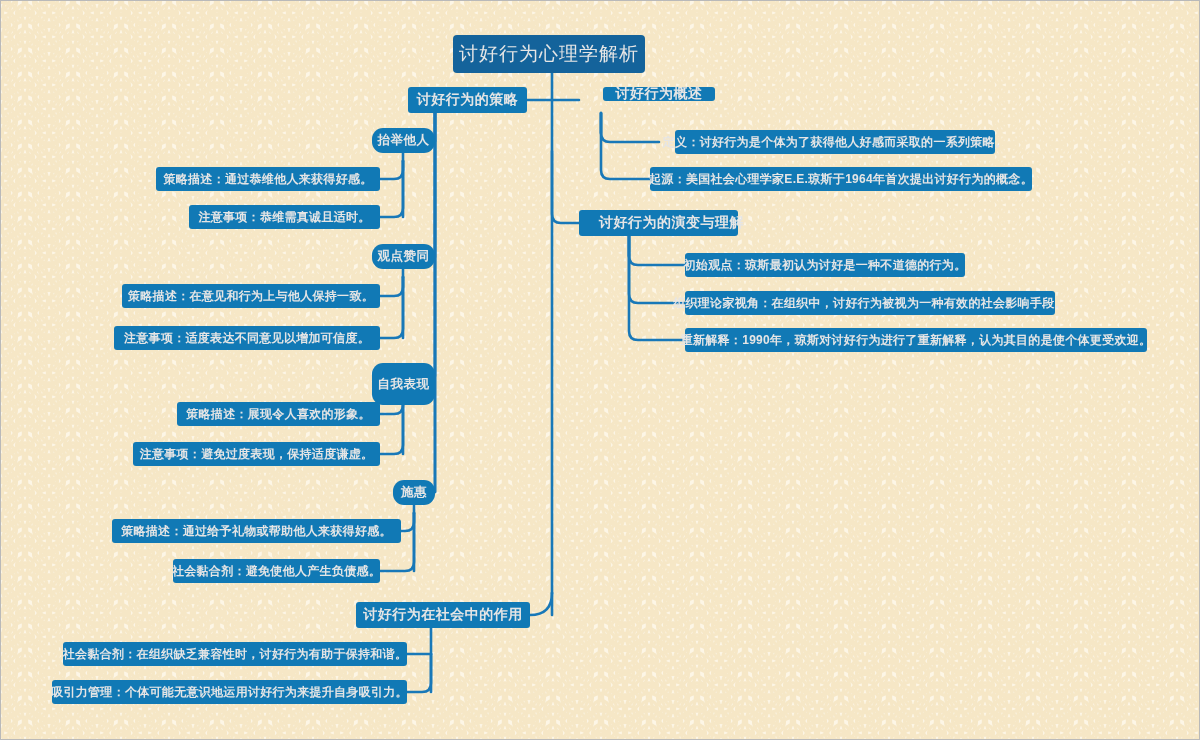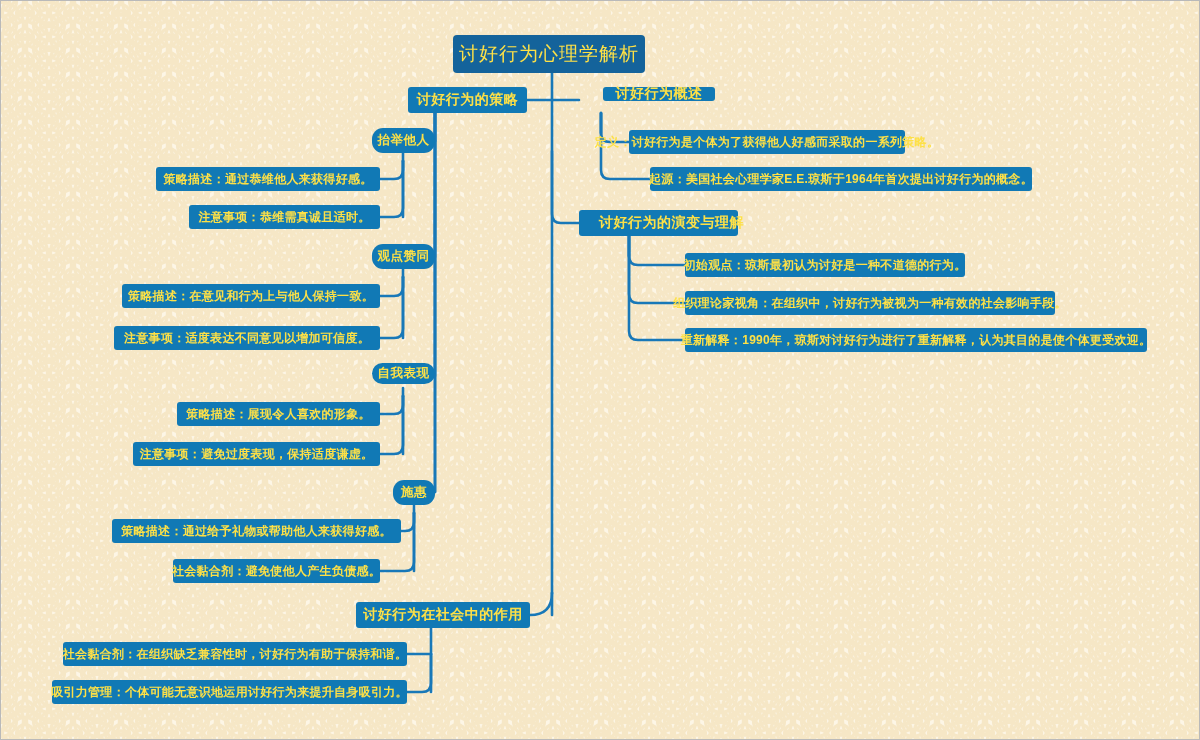--- a/index.html
+++ b/index.html
@@ -30,21 +30,21 @@
 
   #links {
     position: absolute;
     inset: 0;
     pointer-events: none;
   }
 
   .node {
     position: absolute;
     background: #1179b5;
-    color: #fde047;
+    color: #e5e5e5;
     border-radius: 3px;
     font-weight: bold;
     white-space: nowrap;
     display: flex;
     align-items: center;
     justify-content: center;
     box-sizing: border-box;
     letter-spacing: 0.2px;
   }
 
@@ -156,39 +156,39 @@
         <path d="M430,627 L430,653"></path>
         <path d="M430,653 L430,691"></path>
         <path d="M430,653 L430,653 Q430,653 430,653 L406,653"></path>
         <path d="M430,653 L430,682 Q430,691 421,691 L406,691"></path>
       </g>
   </svg>
 
   <div class="node root" style="left:452px; top:34px; width:192px; height:38px;">讨好行为心理学解析</div>
 
   <div class="node level1" style="left:602px; top:86px; width:112px; height:14px;">讨好行为概述</div>
-  <div class="node leaf" style="left:628px; top:129px; width:276px; height:24px;">定义：讨好行为是个体为了获得他人好感而采取的一系列策略。</div>
+  <div class="node leaf" style="left:674px; top:129px; width:320px; height:24px;">定义：讨好行为是个体为了获得他人好感而采取的一系列策略。</div>
   <div class="node leaf" style="left:649px; top:166px; width:382px; height:24px;">起源：美国社会心理学家E.E.琼斯于1964年首次提出讨好行为的概念。</div>
 
   <div class="node level1" style="left:578px; top:209px; width:159px; height:26px;padding-left:37px;">讨好行为的演变与理解</div>
   <div class="node leaf" style="left:684px; top:252px; width:280px; height:24px;">初始观点：琼斯最初认为讨好是一种不道德的行为。</div>
   <div class="node leaf" style="left:684px; top:290px; width:370px; height:24px;">组织理论家视角：在组织中，讨好行为被视为一种有效的社会影响手段。</div>
   <div class="node leaf" style="left:684px; top:327px; width:462px; height:24px;">重新解释：1990年，琼斯对讨好行为进行了重新解释，认为其目的是使个体更受欢迎。</div>
 
   <div class="node level1" style="left:407px; top:86px; width:119px; height:26px;">讨好行为的策略</div>
 
   <div class="node level2" style="left:371px; top:127px; width:63px; height:25px;">抬举他人</div>
   <div class="node leaf" style="left:155px; top:166px; width:224px; height:24px;">策略描述：通过恭维他人来获得好感。</div>
   <div class="node leaf" style="left:188px; top:204px; width:191px; height:24px;">注意事项：恭维需真诚且适时。</div>
 
   <div class="node level2" style="left:371px; top:243px; width:63px; height:25px;">观点赞同</div>
   <div class="node leaf" style="left:121px; top:283px; width:258px; height:24px;">策略描述：在意见和行为上与他人保持一致。</div>
   <div class="node leaf" style="left:113px; top:325px; width:266px; height:24px;">注意事项：适度表达不同意见以增加可信度。</div>
 
-  <div class="node level2" style="left:371px; top:362px; width:63px; height:21px;">自我表现</div>
+  <div class="node level2" style="left:371px; top:362px; width:63px; height:42px;">自我表现</div>
   <div class="node leaf" style="left:176px; top:401px; width:203px; height:24px;">策略描述：展现令人喜欢的形象。</div>
   <div class="node leaf" style="left:132px; top:441px; width:247px; height:24px;">注意事项：避免过度表现，保持适度谦虚。</div>
 
   <div class="node level2" style="left:392px; top:479px; width:42px; height:25px;">施惠</div>
   <div class="node leaf" style="left:111px; top:518px; width:289px; height:24px;">策略描述：通过给予礼物或帮助他人来获得好感。</div>
   <div class="node leaf" style="left:172px; top:558px; width:207px; height:24px;">社会黏合剂：避免使他人产生负债感。</div>
 
   <div class="node level1" style="left:355px; top:601px; width:174px; height:26px;">讨好行为在社会中的作用</div>
   <div class="node leaf" style="left:62px; top:641px; width:344px; height:24px;">社会黏合剂：在组织缺乏兼容性时，讨好行为有助于保持和谐。</div>
   <div class="node leaf" style="left:51px; top:679px; width:355px; height:24px;">吸引力管理：个体可能无意识地运用讨好行为来提升自身吸引力。</div>

